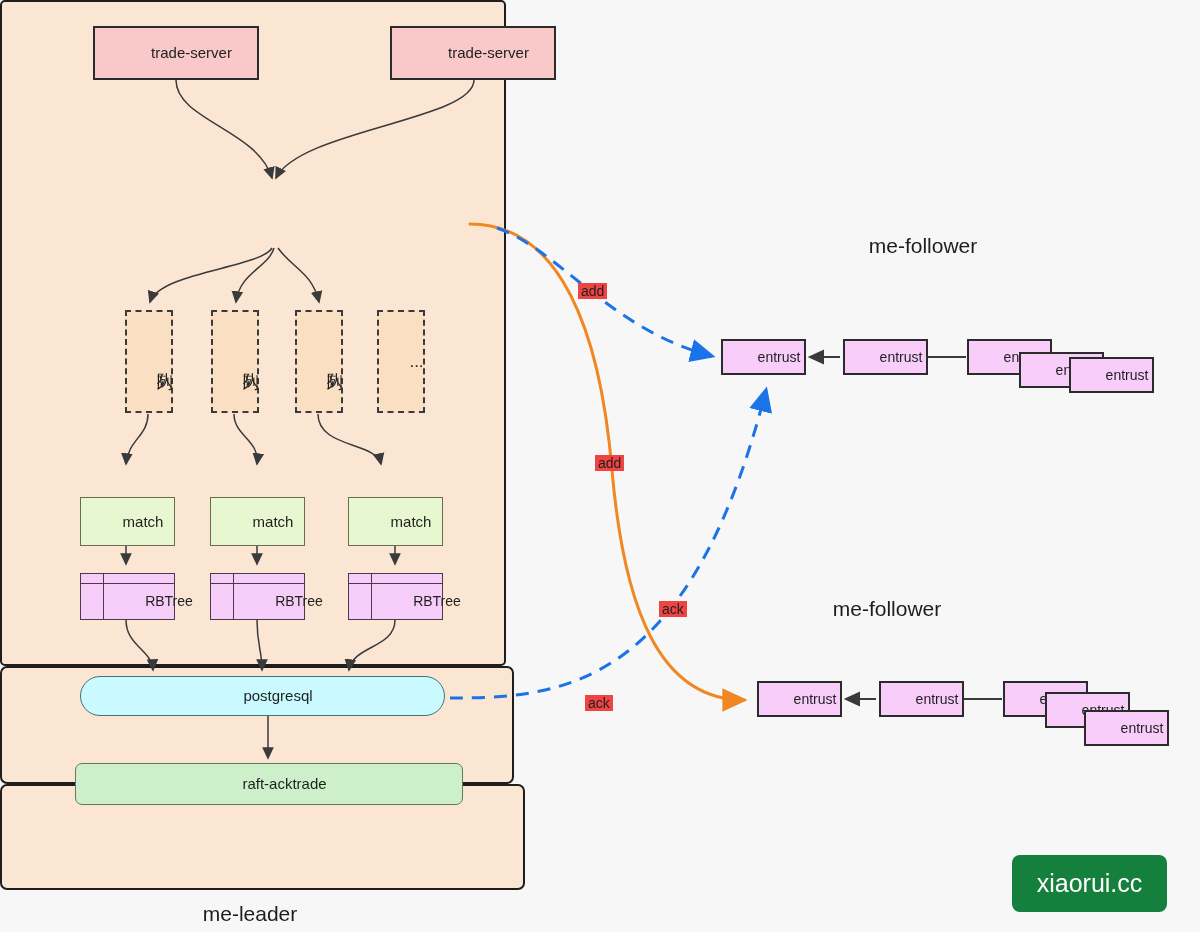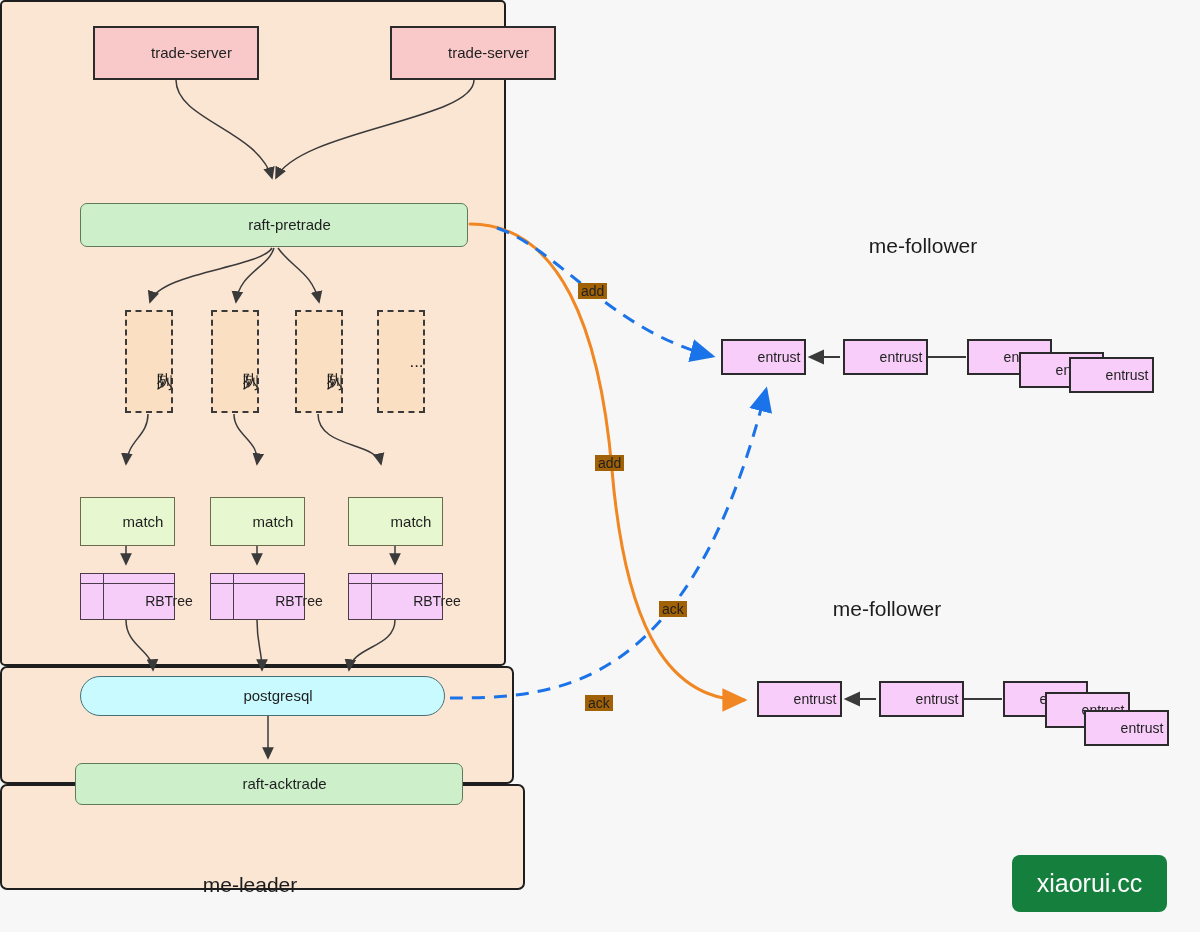--- a/index.html
+++ b/index.html
@@ -47,21 +47,21 @@
   .entrust{background:#f8cdfa;border:2.2px solid #2b2b2b;font-size:14px;}
 
   
   .caption{position:absolute;font-size:21px;color:#1d1d1d;text-align:center;}
 
   
   .watermark{position:absolute;background:#15803d;color:#fff;border-radius:8px;
              display:flex;align-items:center;justify-content:center;font-size:25px;}
 
   
-  .edge-label{position:absolute;font-size:14px;color:#1f1f1f;background:#a16207;
+  .edge-label{position:absolute;font-size:14px;color:#1f1f1f;background:#ef4444;
               padding:0 3px;text-align:center;}
 </style>
 </head>
 <body>
 
 <div id="stage">
 
   <svg class="layer" viewBox="0 0 1200 932">
     <defs>
       <marker id="ah-dark" markerWidth="9" markerHeight="9" refX="7.2" refY="4.5" orient="auto">
@@ -119,23 +119,20 @@
 
   <div class="node trade-server" style="left:93px;top:26px;width:166px;height:54px;">
     <span>trade-server</span>
   </div>
   <div class="node trade-server" style="left:390px;top:26px;width:166px;height:54px;">
     <span>trade-server</span>
   </div>
 
   <div class="group group-leader" style="left:18px;top:171px;width:502px;height:662px;"></div>
 
-  <div class="node raft" style="left:80px;top:203px;width:388px;height:44px;">
-    <span>raft-pretrade</span>
-  </div>
 
   <div class="node queue" style="left:125px;top:310px;width:48px;height:103px;">
     <span>队列</span>
   </div>
   <div class="node queue" style="left:211px;top:310px;width:48px;height:103px;">
     <span>队列</span>
   </div>
   <div class="node queue" style="left:295px;top:310px;width:48px;height:103px;">
     <span>队列</span>
   </div>
@@ -176,21 +173,21 @@
   </div>
 
   <div class="node pg" style="left:80px;top:676px;width:365px;height:40px;">
     <span>postgresql</span>
   </div>
 
   <div class="node raft" style="left:75px;top:763px;width:388px;height:42px;">
     <span>raft-acktrade</span>
   </div>
 
-  <div class="caption" style="left:120px;top:873px;width:260px;">me-leader</div>
+  <div class="caption" style="left:120px;top:902px;width:260px;">me-leader</div>
 
   <div class="caption" style="left:793px;top:234px;width:260px;">me-follower</div>
 
   <div class="group" style="left:668px;top:294px;width:510px;height:114px;"></div>
 
   <div class="node entrust" style="left:721px;top:339px;width:85px;height:36px;">
     <span>entrust</span>
   </div>
   <div class="node entrust" style="left:843px;top:339px;width:85px;height:36px;">
     <span>entrust</span>

